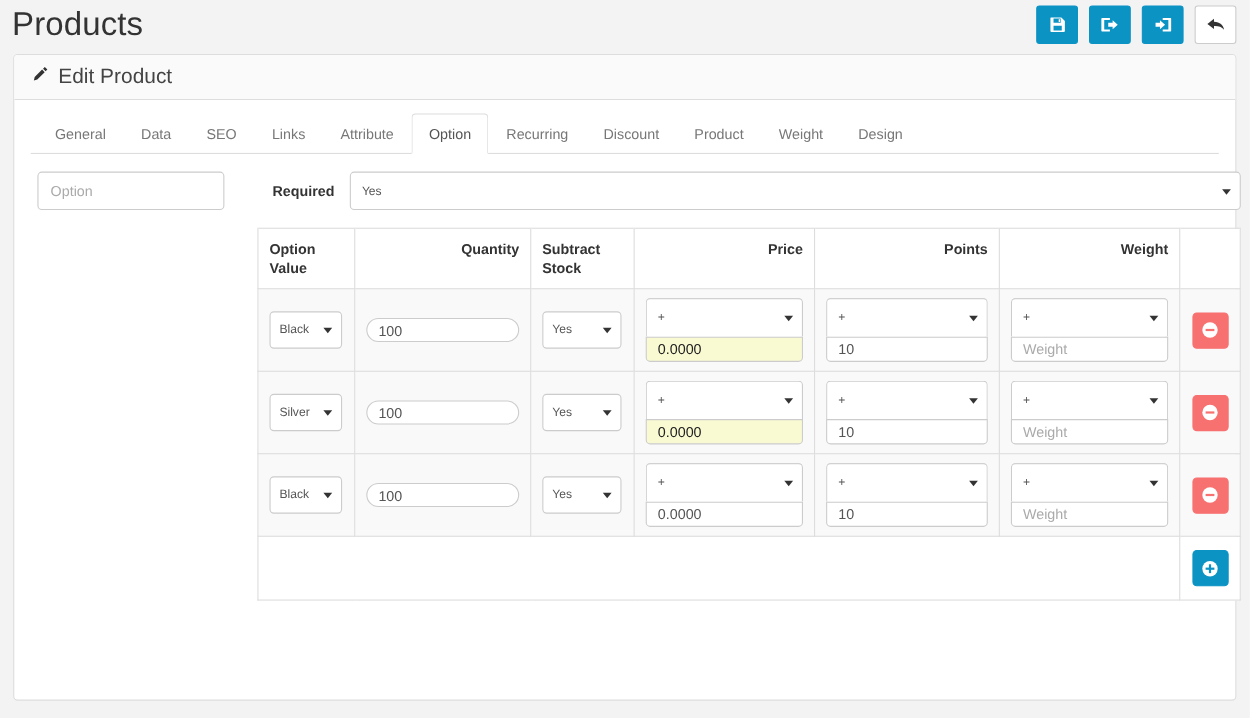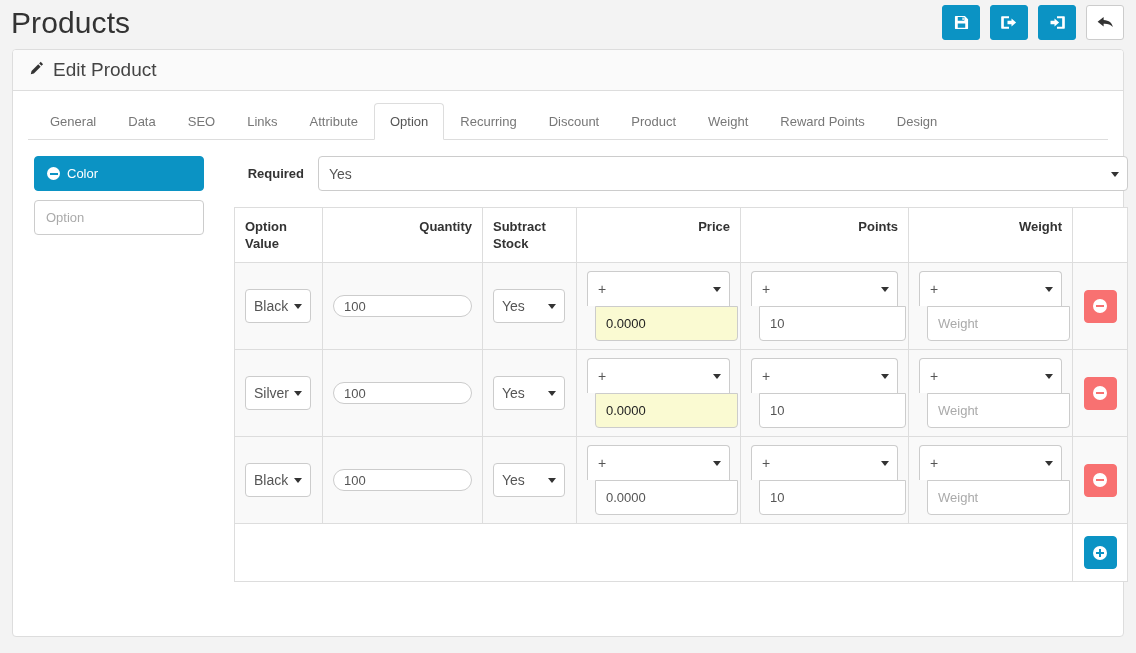--- a/index.html
+++ b/index.html
@@ -156,21 +156,21 @@
   }
   .sel select {
     -webkit-appearance: none;
     appearance: none;
     width: 100%;
     height: 35px;
     border: 1px solid #ccc;
     border-radius: 4px;
     background: #fff;
     padding: 6px 24px 6px 10px;
-    font-size: 14px;
+    font-size: 11px;
     color: #555;
     font-family: "Liberation Sans", sans-serif;
     line-height: 20px;
   }
   .sel::after {
     content: "";
     position: absolute;
     right: 9px; top: 50%;
     margin-top: -2px;
     border-left: 4px solid transparent;
@@ -233,22 +233,21 @@
   .txt.highlight { background: #fafad2; color: #222; }
 
   
   .stack .sel select {
     border-radius: 4px 4px 0 0;
     border-bottom: 0;
     height: 35px;
   }
   .stack .txt {
     border-radius: 0 0 4px 4px;
-    height: 35px;
-    margin-left: 8px;
+    height: 23px;
   }
 
   .btn-remove {
     width: 33px; height: 33px;
     background: #f87171;
     border: 1px solid #f87171;
     border-radius: 4px;
     display: flex; align-items: center; justify-content: center;
     cursor: pointer;
     margin: 0 auto;
@@ -370,36 +369,27 @@
       <li>
           <a href="#">Discount</a>
         </li>
       <li>
           <a href="#">Product</a>
         </li>
       <li>
           <a href="#">Weight</a>
         </li>
       <li>
-          <a href="#">Reward Points</a>
-        </li>
-      <li>
           <a href="#">Design</a>
         </li>
     </ul>
 
     <div class="option-layout">
 
       <div class="option-sidebar">
-        <ul class="opt-list">
-          <li class="opt-item">
-            <span class="circle-icon"></span>
-            <span>Color</span>
-          </li>
-        </ul>
         <input class="opt-input" type="text" placeholder="Option" style="">
       </div>
 
       <div class="option-main">
 
         <div class="form-row">
           <div class="form-label">Required</div>
           <div class="form-control-wrap">
             <span class="sel">
               <select>

